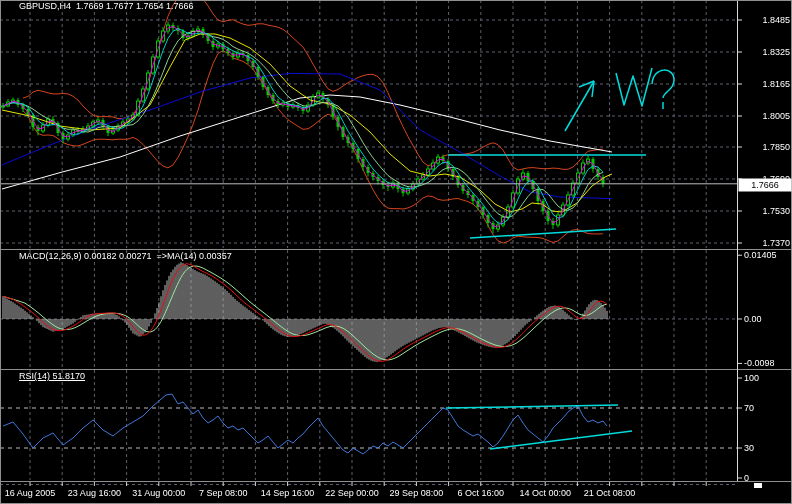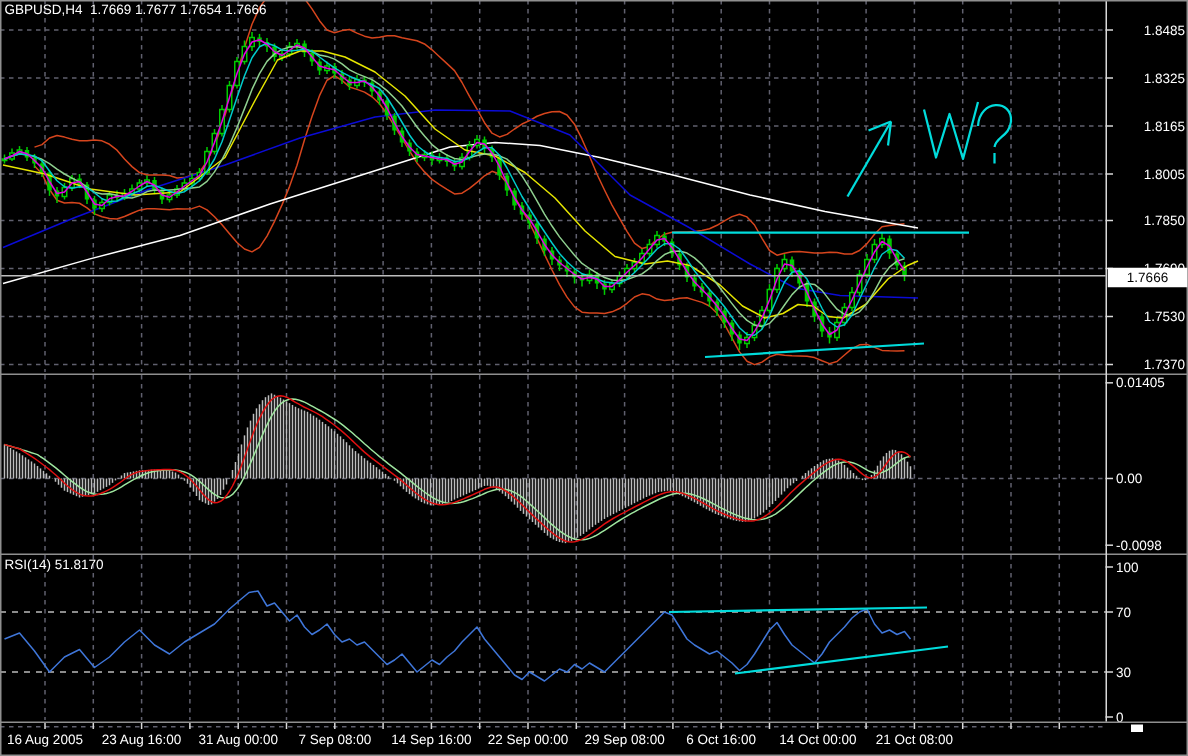--- a/index.html
+++ b/index.html
@@ -1,18 +1,18 @@
 <!DOCTYPE html>
 <html><head>
 <meta charset="utf-8">
 <style>
   html,body{margin:0;padding:0;background:#000;}
   #window{position:relative;width:792px;height:504px;background:#000;overflow:hidden;
           font-family:"Liberation Sans",sans-serif;}
-  .lbl{position:absolute;font:9px "Liberation Sans",sans-serif;color:#fff;white-space:pre;z-index:3;}
+  .lbl{position:absolute;font:9px "Liberation Sans",sans-serif;color:#fff;white-space:pre;z-index:3;margin-left:16px;}
   .wm{color:#a6a6a6;}
   #chart{position:absolute;top:0;left:0;z-index:1;}
 </style>
 </head>
 <body>
 
 <div id="window">
   <svg id="chart" width="792" height="504" viewBox="0 0 792 504" xmlns="http://www.w3.org/2000/svg">
       <g>
         <line x1="30" y1="0" x2="30" y2="248" stroke="#60606e" stroke-width="1" stroke-dasharray="3,3"></line>
@@ -746,14 +746,15 @@
         <line x1="737.5" y1="0" x2="737.5" y2="481" stroke="#d9d9d9" stroke-width="1"></line>
         <rect x="0.5" y="0.5" width="791" height="503" fill="none" stroke="#8f8f8f" stroke-width="1"></rect>
         <rect x="754" y="483" width="8" height="5" fill="#ffffff"></rect>
       </g>
       <g>
         <rect x="738.5" y="178.5" width="53" height="13" fill="#ffffff"></rect>
         <text x="765" y="188" fill="#000000" font-size="9" font-family="&quot;Liberation Sans&quot;,sans-serif" text-anchor="middle">1.7666</text>
       </g>
     </svg>
   <div class="lbl" style="top:1px;left:3px;">GBPUSD,H4  1.7669 1.7677 1.7654 1.7666</div>
-  <div class="lbl" style="top:371px;left:3px;">RSI(14) 51.8170</div>
+  <div class="lbl" style="top:251px;left:3px;">MACD(12,26,9) 0.00182 0.00271  =&gt;MA(14) 0.00357</div>
+  <div class="lbl" style="top:371px;left:3px;text-decoration:underline;">RSI(14) 51.8170</div>
 </div>
 
 </body></html>

